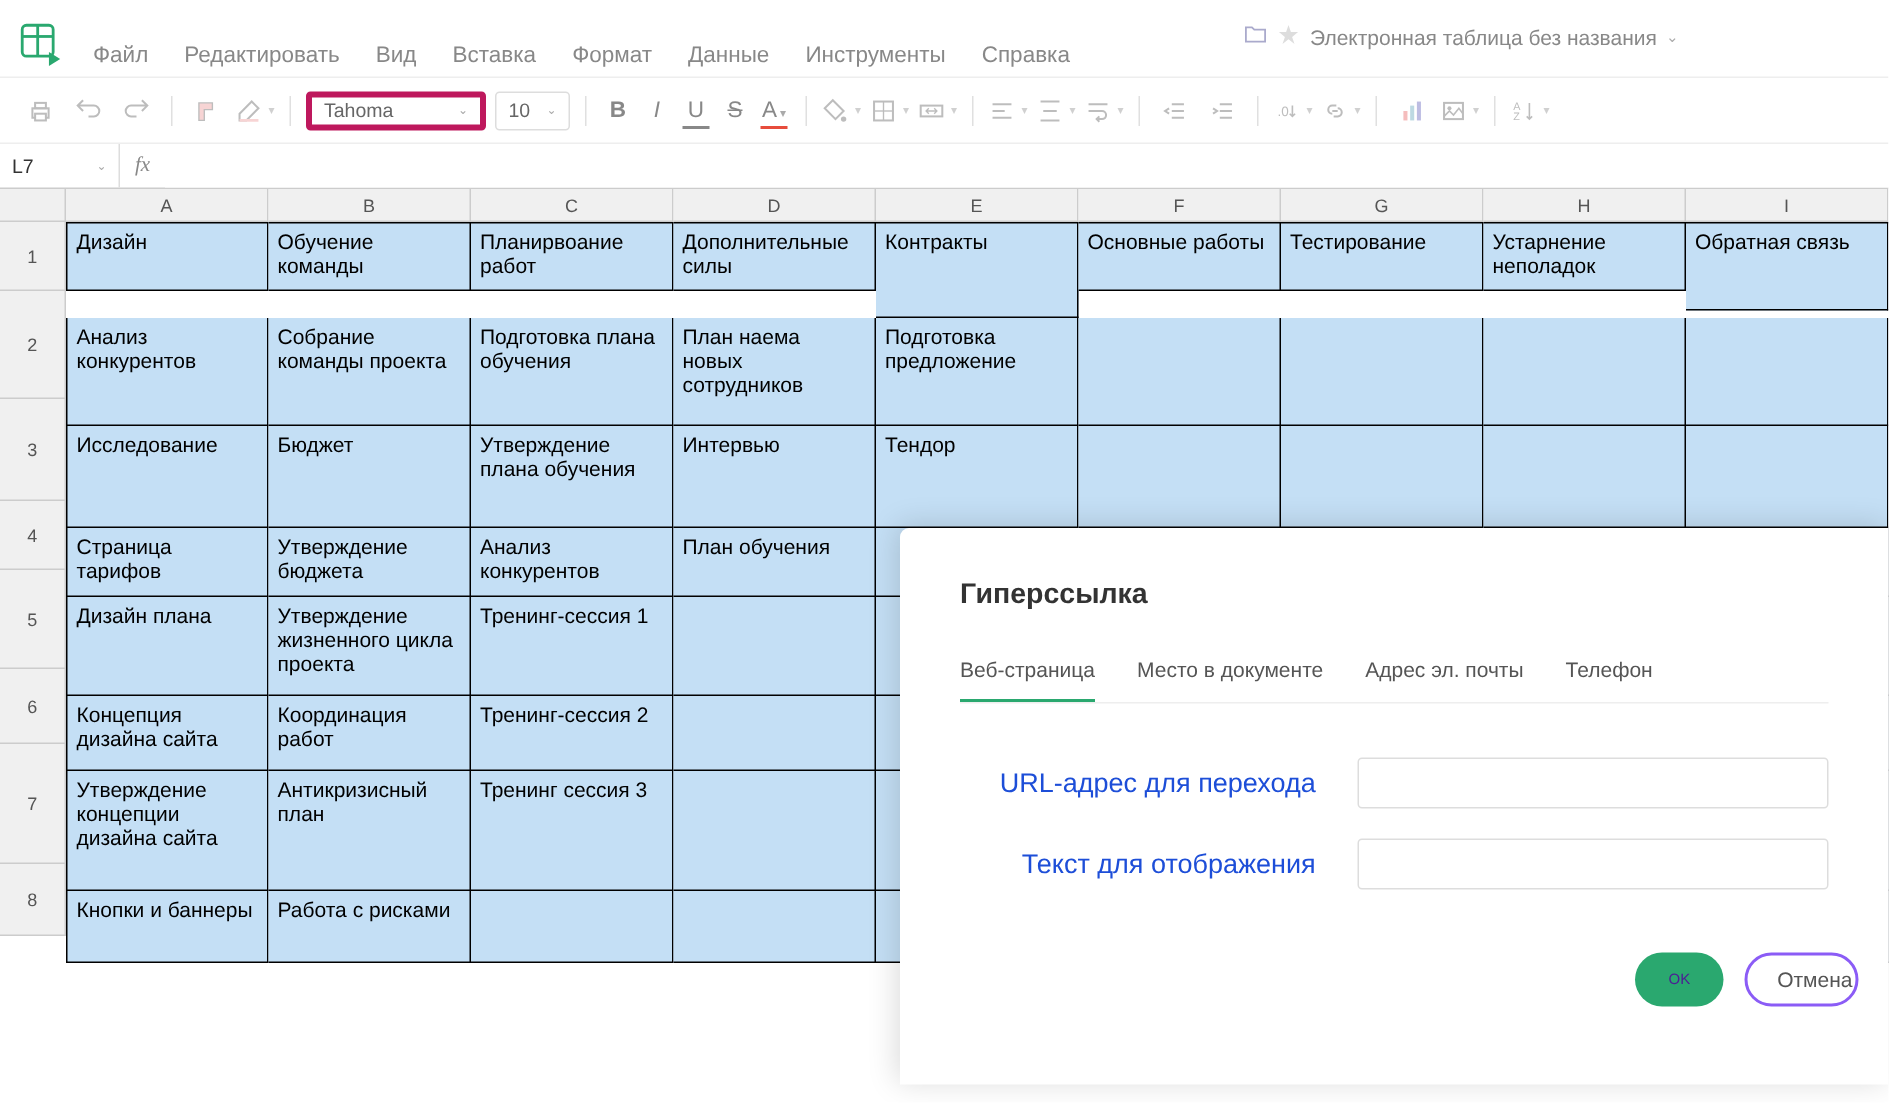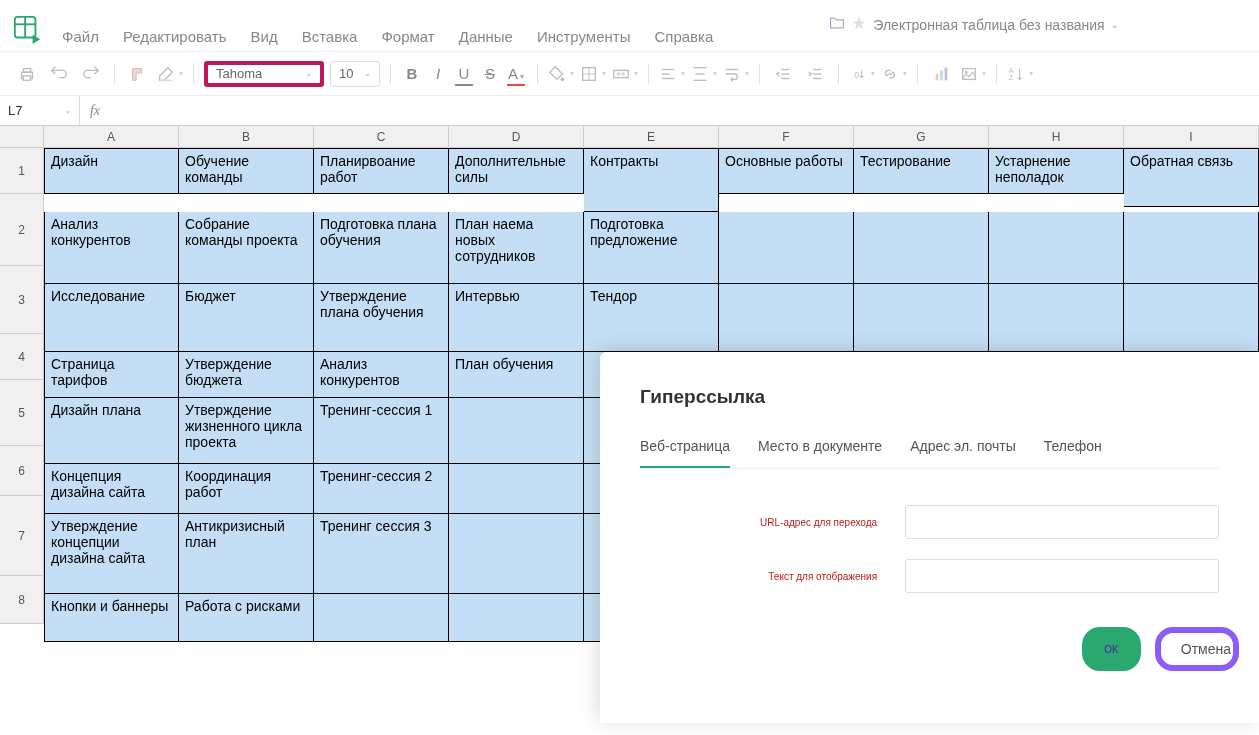--- a/index.html
+++ b/index.html
@@ -49,25 +49,25 @@
 .cells .row:first-child .cell { border-top: 1px solid #000; }
 .cells .row .cell:first-child { border-left: 1px solid #000; }
 
 
 .dialog { position: absolute; left: 600px; top: 352px; width: 659px; height: 371px; background: #fff; border-radius: 6px 0 0 0; box-shadow: -2px -2px 20px rgba(0,0,0,0.15); padding: 34px 40px; }
 .dialog h2 { font-size: 19px; font-weight: bold; color: #333; margin-bottom: 30px; }
 .dialog-tabs { display: flex; gap: 28px; border-bottom: 1px solid #eee; margin-bottom: 36px; font-size: 14px; color: #555; }
 .dialog-tabs span { padding-bottom: 12px; cursor: pointer; }
 .dialog-tabs span.active { border-bottom: 2px solid #2aa86f; }
 .form-row { display: flex; align-items: center; margin-bottom: 20px; }
-.form-row label { width: 270px; text-align: right; padding-right: 28px; font-size: 10px; color: #b91c1c; }
+.form-row label { width: 270px; text-align: right; padding-right: 28px; font-size: 18px; color: #1d4ed8; }
 .form-row input { width: 320px; height: 34px; border: 1px solid #ddd; border-radius: 3px; padding: 0 8px; }
 .dialog-buttons { position: absolute; right: 20px; bottom: 52px; display: flex; gap: 14px; }
 .btn-ok { background: #2aa86f; color: #4c1d95; border: none; border-radius: 18px; padding: 8px 22px; font-size: 10px; cursor: pointer; }
-.btn-cancel { background: #fff; color: #555; border: 6px solid #8b5cf6; border-radius: 18px; padding: 8px 2px 8px 20px; font-size: 14px; cursor: pointer; }
+.btn-cancel { background: #fff; color: #555; border: 2px solid #8b5cf6; border-radius: 18px; padding: 8px 2px 8px 20px; font-size: 14px; cursor: pointer; }
 </style>
 </head>
 <body>
 
 <div class="header">
   <div class="logo">
     <svg viewBox="0 0 32 32">
         <rect x="3" y="3" width="22" height="22" rx="3" fill="none" stroke="#2aa86f" stroke-width="2"></rect>
         <line x1="3" y1="11" x2="25" y2="11" stroke="#2aa86f" stroke-width="2"></line>
         <line x1="14" y1="3" x2="14" y2="25" stroke="#2aa86f" stroke-width="2"></line>

